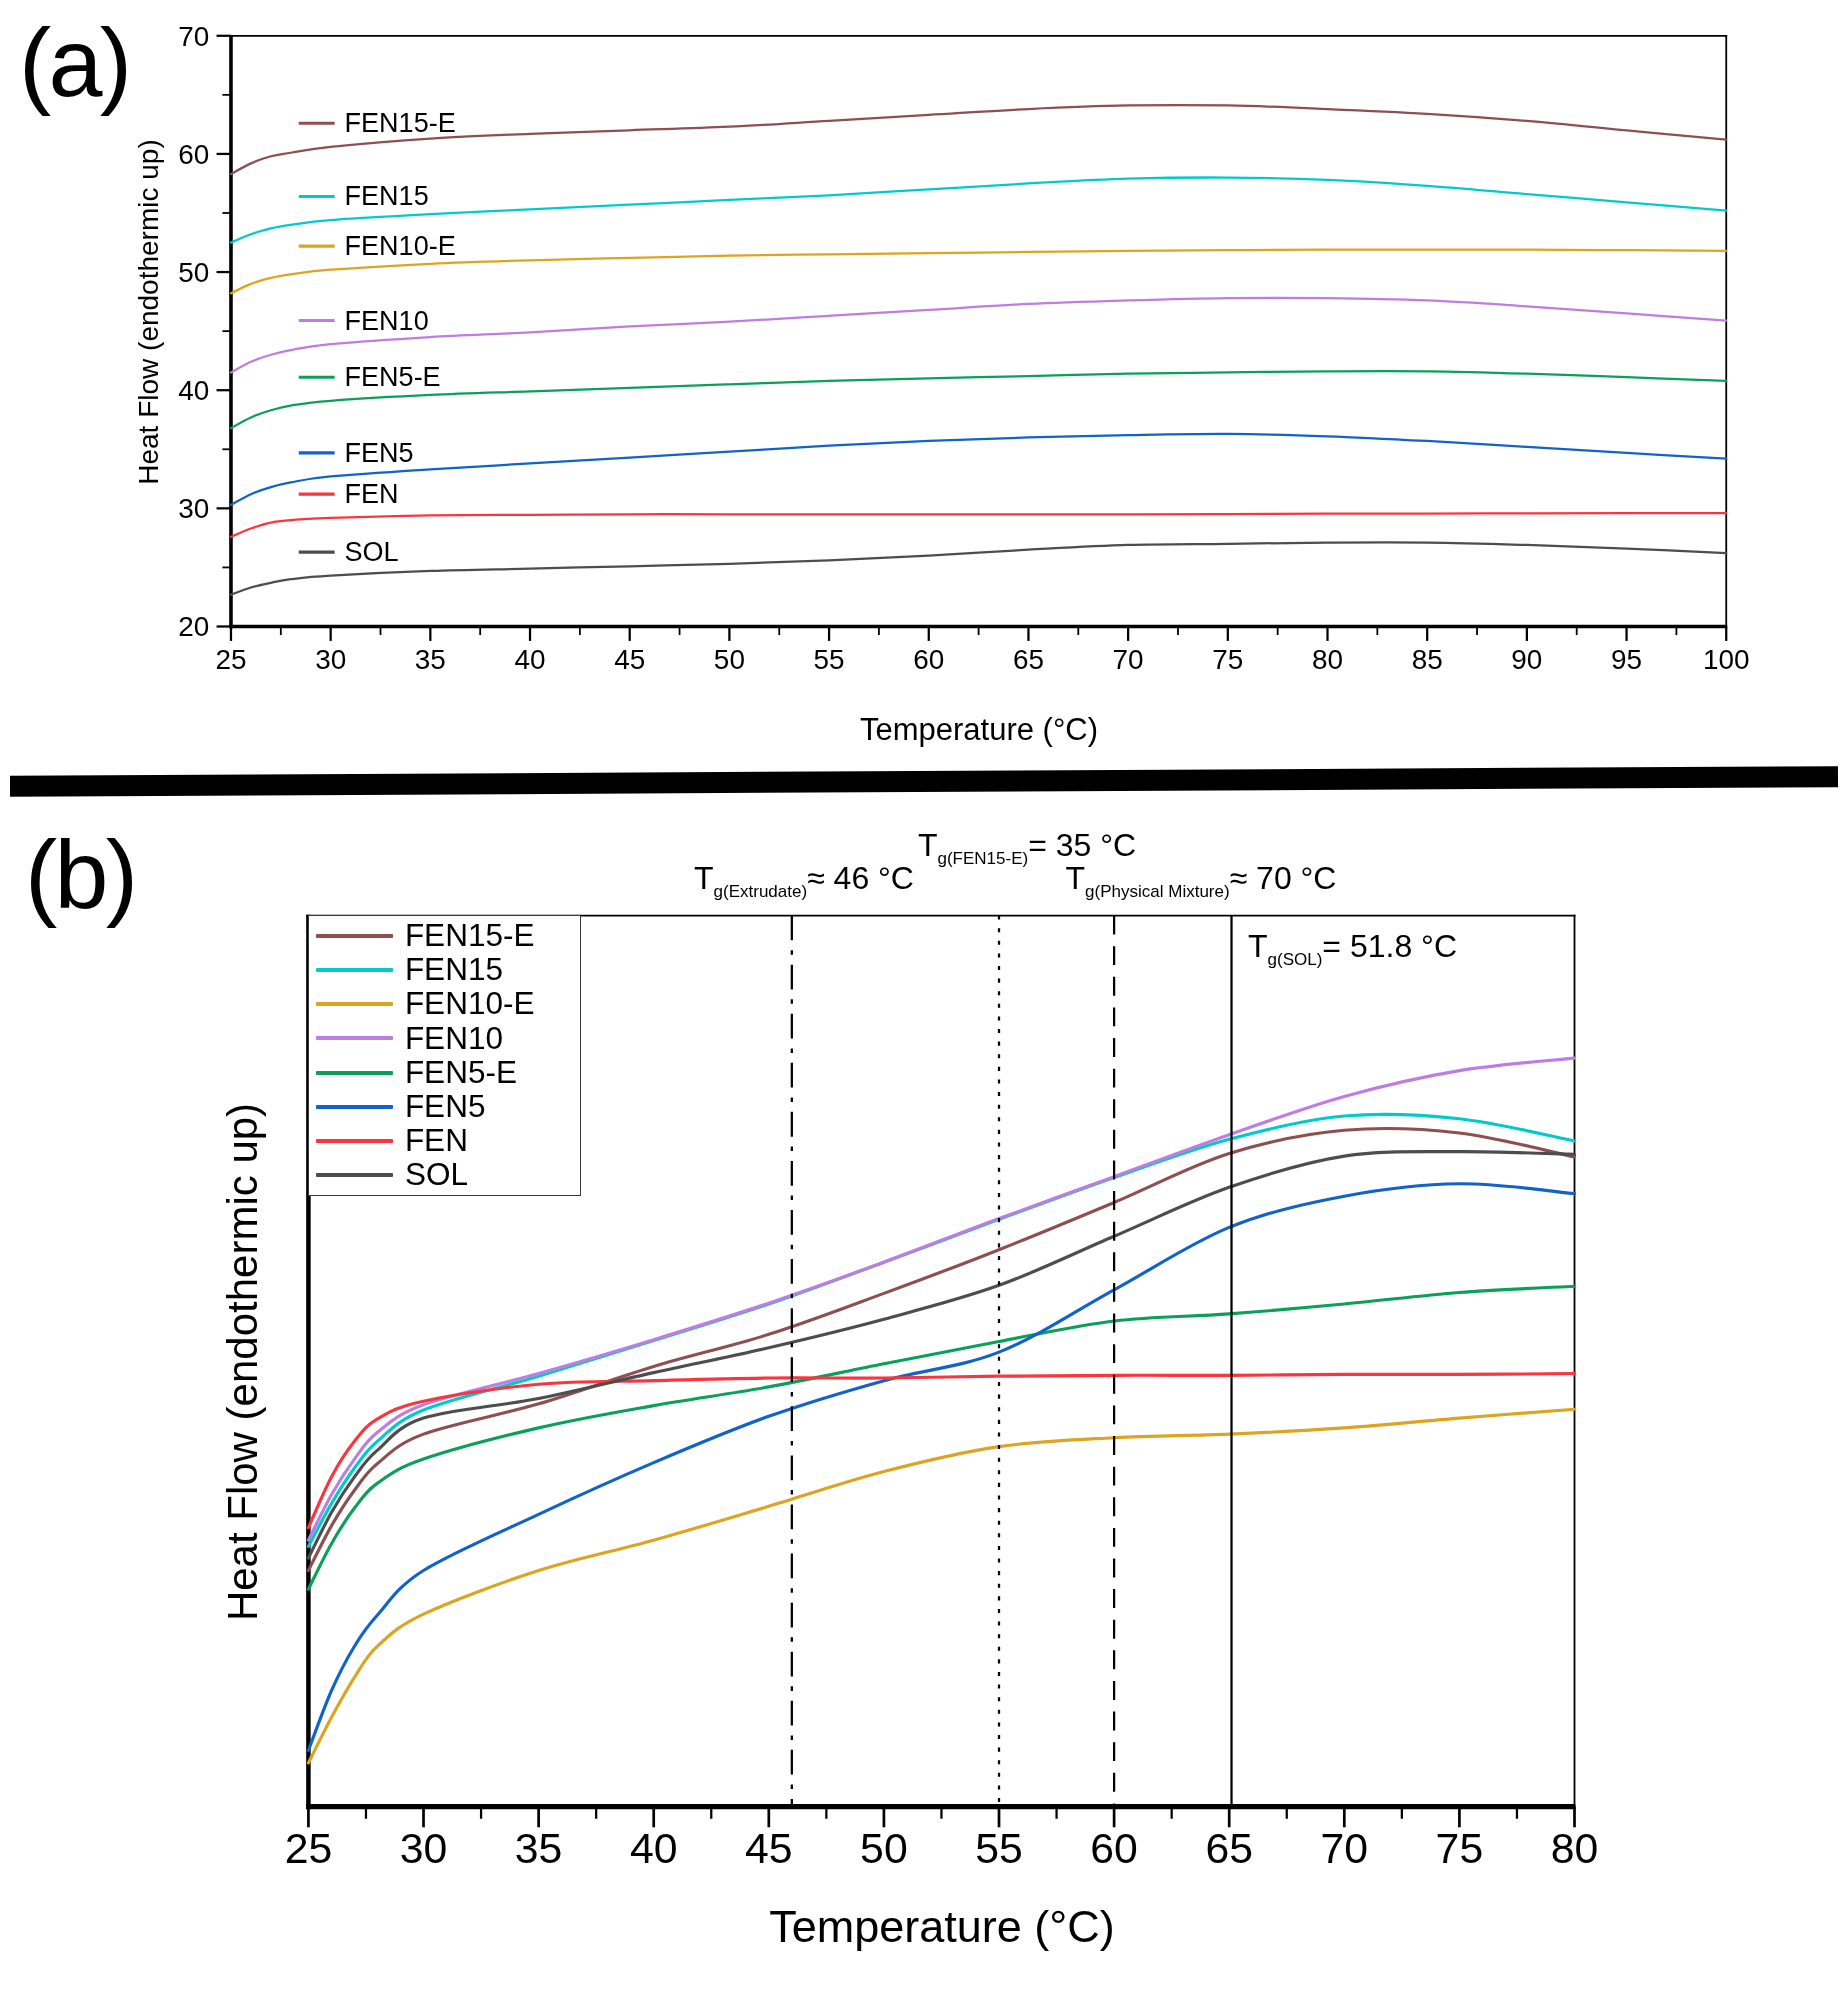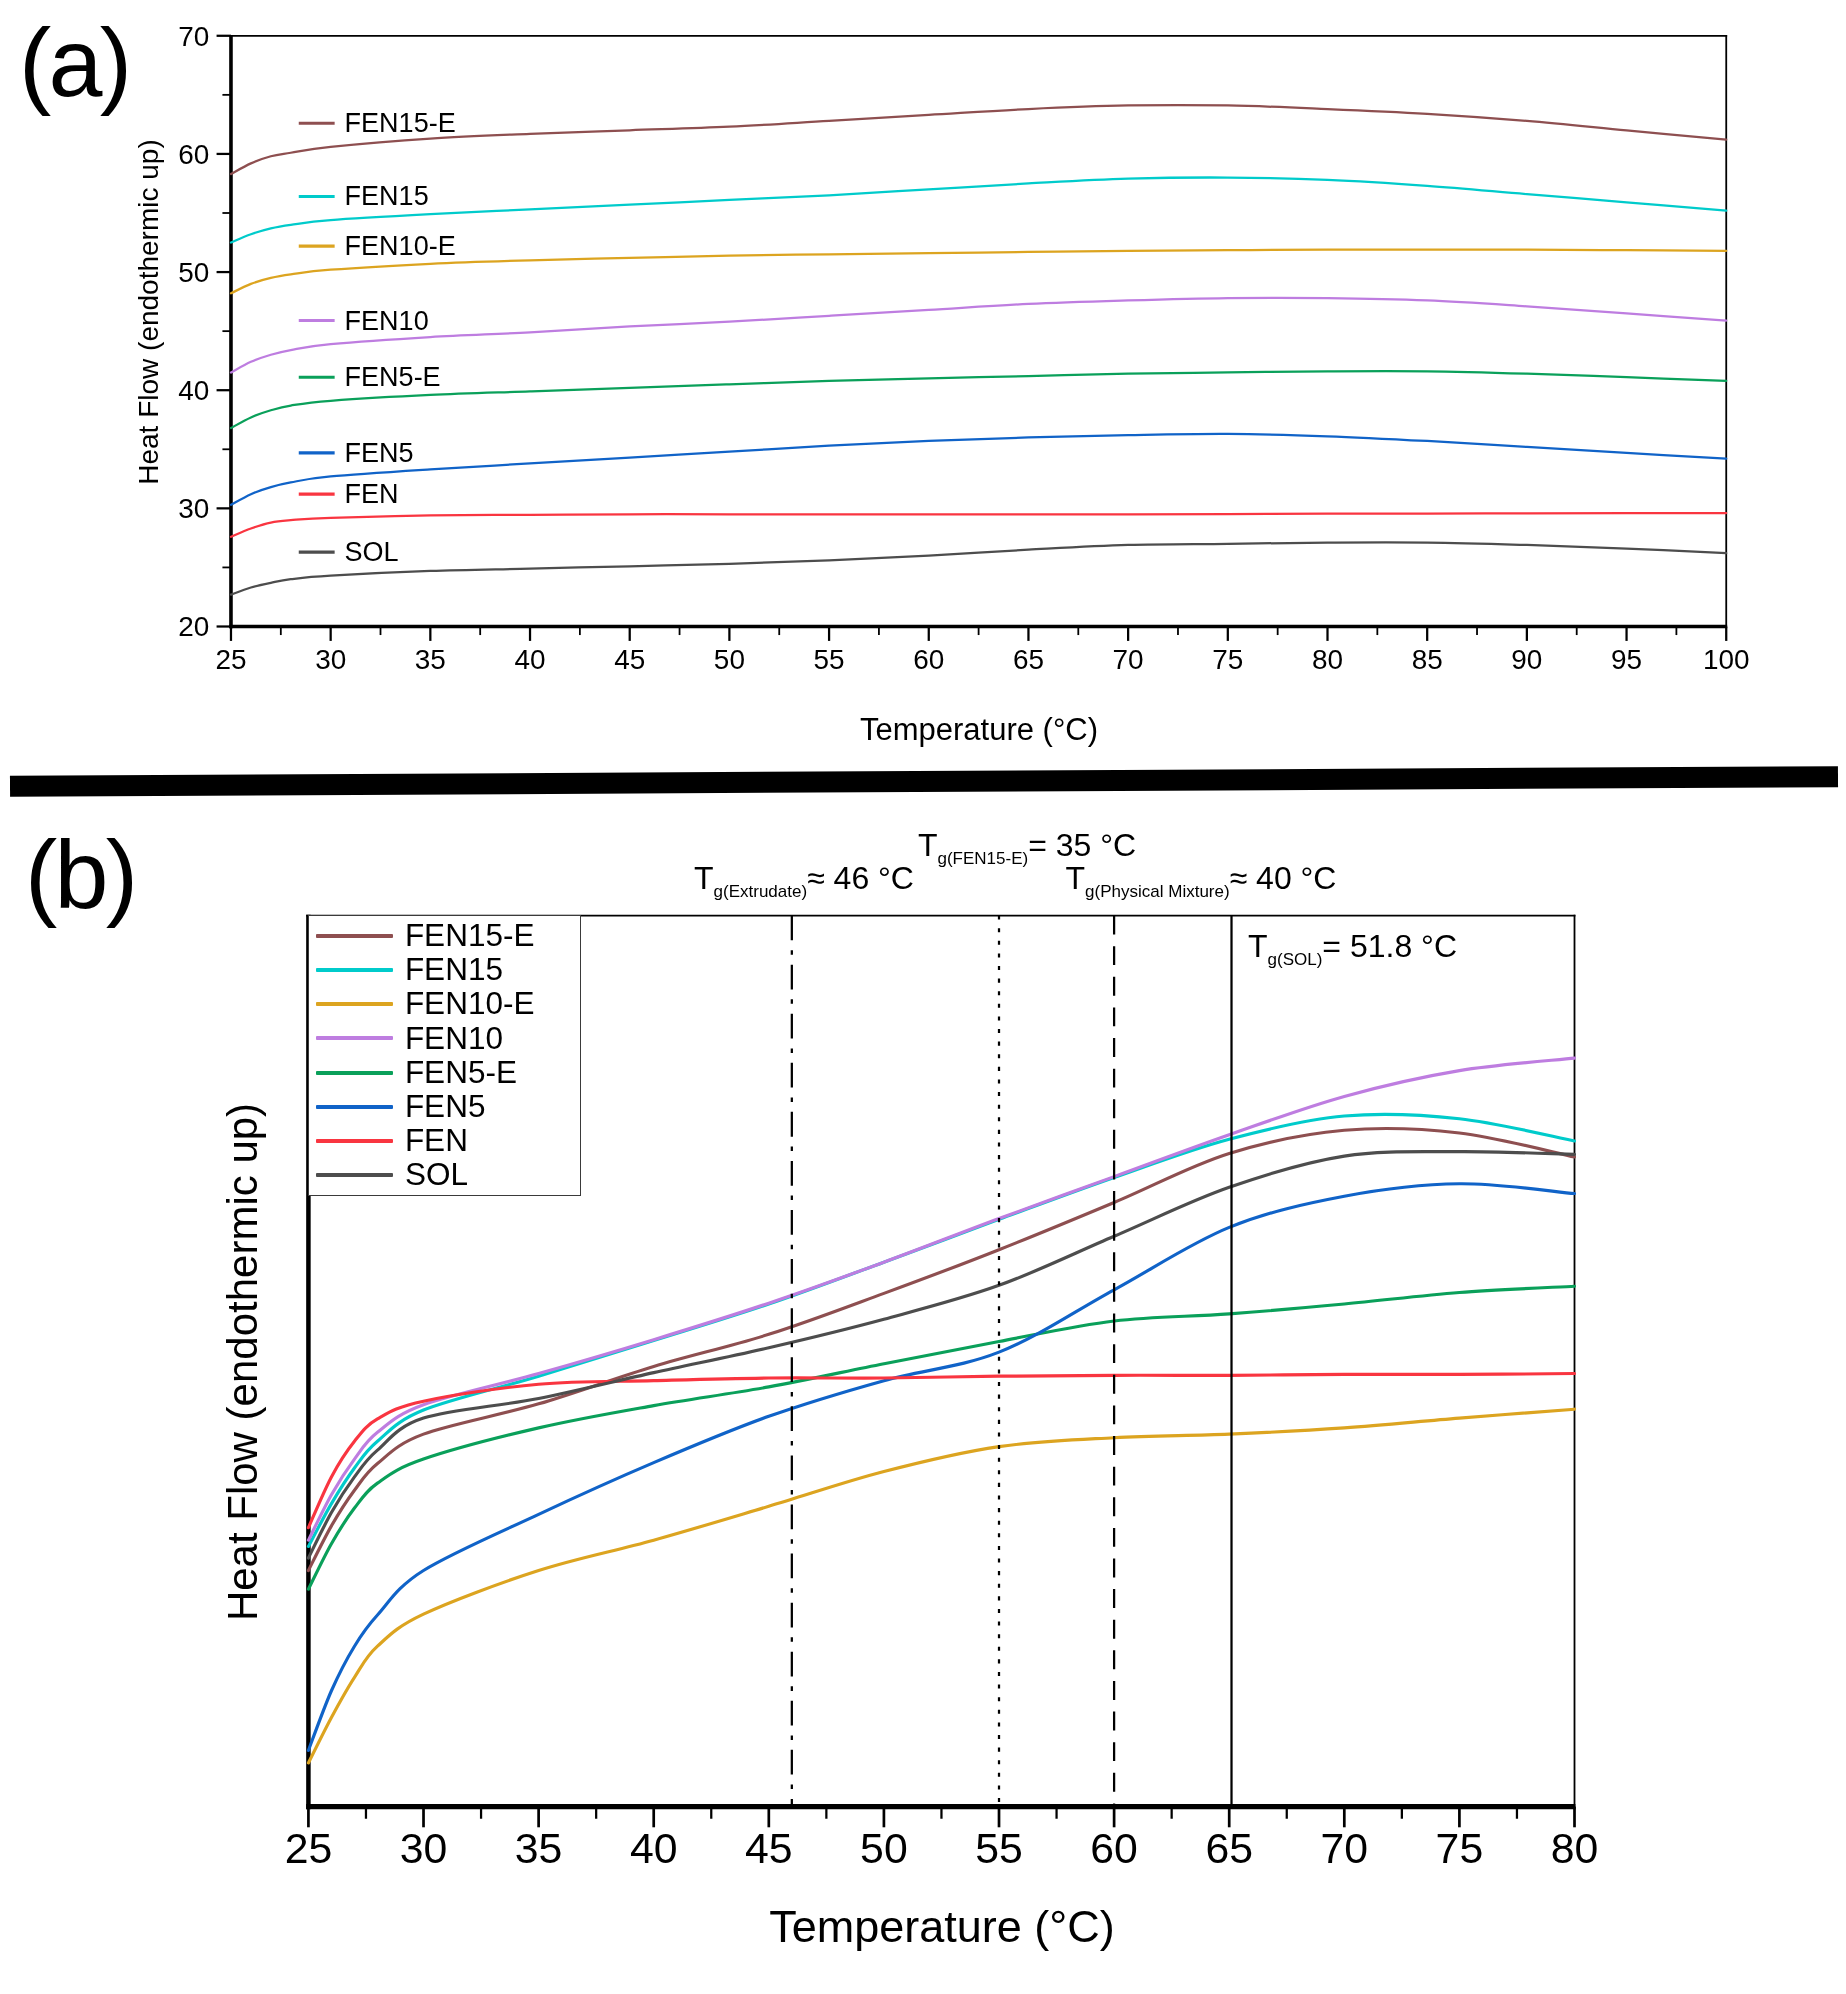--- a/index.html
+++ b/index.html
@@ -191,21 +191,21 @@
 <div class="overlay yaxis-title-b" style="left:243px;top:1362px">Heat Flow (endothermic up)</div>
 <div class="overlay axis-title-b" style="left:942px;top:1927px">Temperature (°C)</div>
 
 <div class="overlay ann centered" style="left:1027px;top:828px">
   <span>T</span><span class="sub">g(FEN15-E)</span><span>= 35 °C</span>
 </div>
 <div class="overlay ann centered" style="left:804px;top:861px">
   <span>T</span><span class="sub">g(Extrudate)</span><span>≈ 46 °C</span>
 </div>
 <div class="overlay ann centered" style="left:1201px;top:861px">
-  <span>T</span><span class="sub">g(Physical Mixture)</span><span>≈ 40 °C</span>
+  <span>T</span><span class="sub">g(Physical Mixture)</span><span>≈ 70 °C</span>
 </div>
 <div class="overlay ann" style="left:1248px;top:929px">
   <span>T</span><span class="sub">g(SOL)</span><span>= 51.8 °C</span>
 </div>
 
 <div class="legend-box" id="legend-b">
     <div class="legend-row">
       <div class="legend-swatch" style="background: rgb(142, 79, 80);"></div>
       <div class="legend-label">FEN15-E</div>
     </div>

